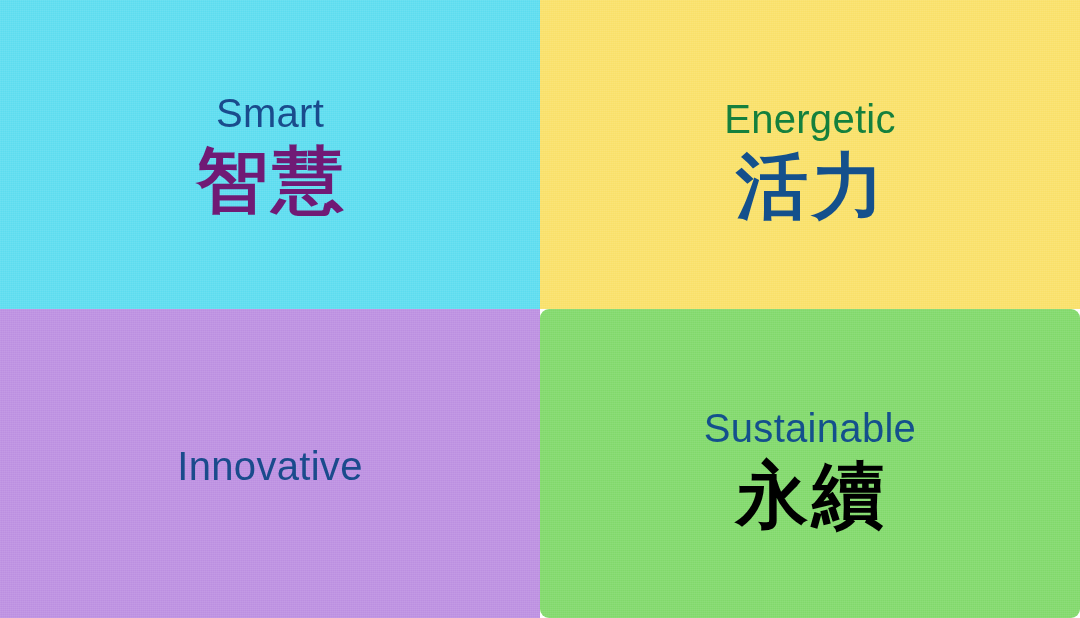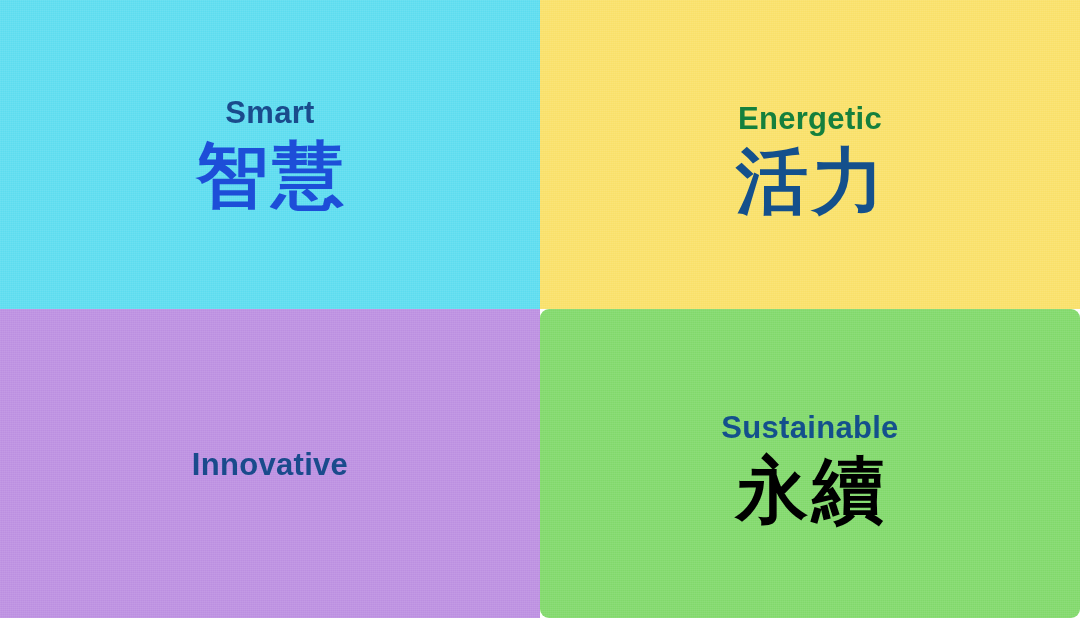--- a/index.html
+++ b/index.html
@@ -46,22 +46,22 @@
   .quad-inner {
     position: relative;
     z-index: 2;
     display: flex;
     flex-direction: column;
     align-items: center;
     line-height: 1;
   }
   .label-en {
     font-family: "Liberation Sans", "DejaVu Sans", sans-serif;
-    font-weight: 700;
-    font-size: 31px;
+    font-weight: 400;
+    font-size: 40px;
     letter-spacing: 0.3px;
     line-height: 1.05;
     white-space: nowrap;
   }
   .label-zh {
     font-family: "DejaVu Sans", "Liberation Sans", sans-serif;
     font-weight: 700;
     font-size: 72px;
     letter-spacing: 4px;
     line-height: 1.02;
@@ -75,21 +75,21 @@
   .quad.col-right.row-bottom .quad-inner { transform: translateY(6px); }
 </style>
 </head>
 <body>
 
 <div id="brand-grid">
 
   <div class="quad col-left row-top" style="background-color: rgb(92, 220, 239);">
     <div class="quad-inner">
       <div class="label-en" style="color: rgb(26, 75, 140);">Smart</div>
-      <div class="label-zh" style="color: #1d4ed8;">智慧</div>
+      <div class="label-zh" style="color: #701a75;">智慧</div>
     </div>
   </div>
 
   <div class="quad col-right row-top" style="background-color: rgb(249, 224, 104);">
     <div class="quad-inner">
       <div class="label-en" style="color: #15803d;">Energetic</div>
       <div class="label-zh" style="color: rgb(20, 80, 140);">活力</div>
     </div>
   </div>
 

